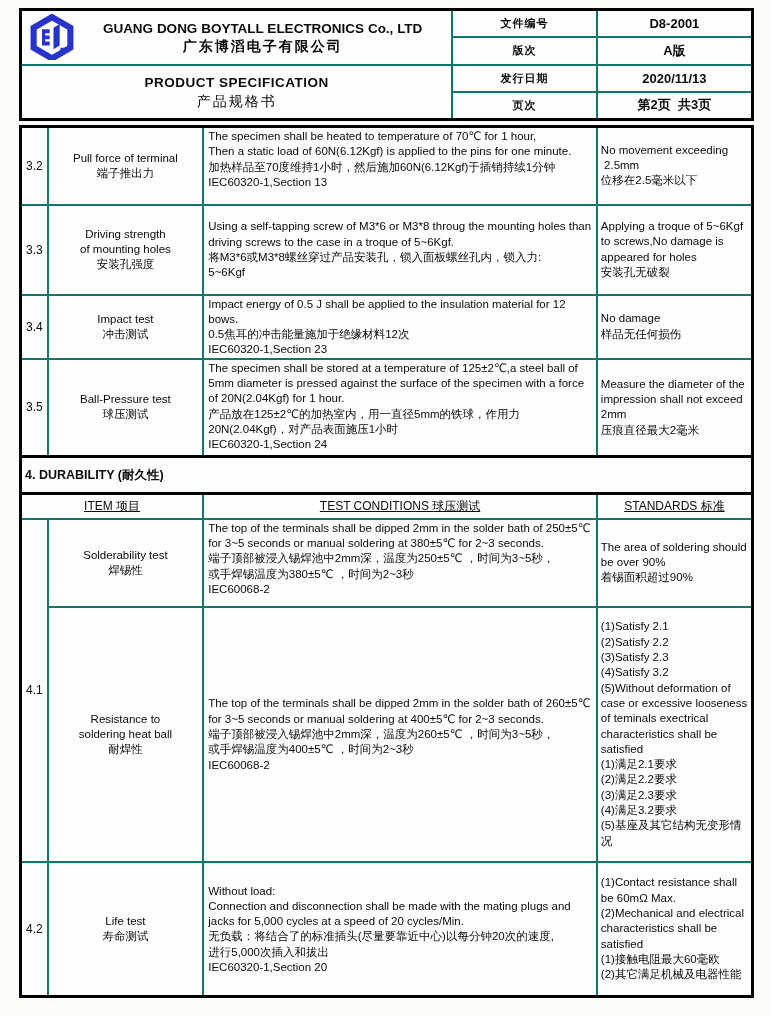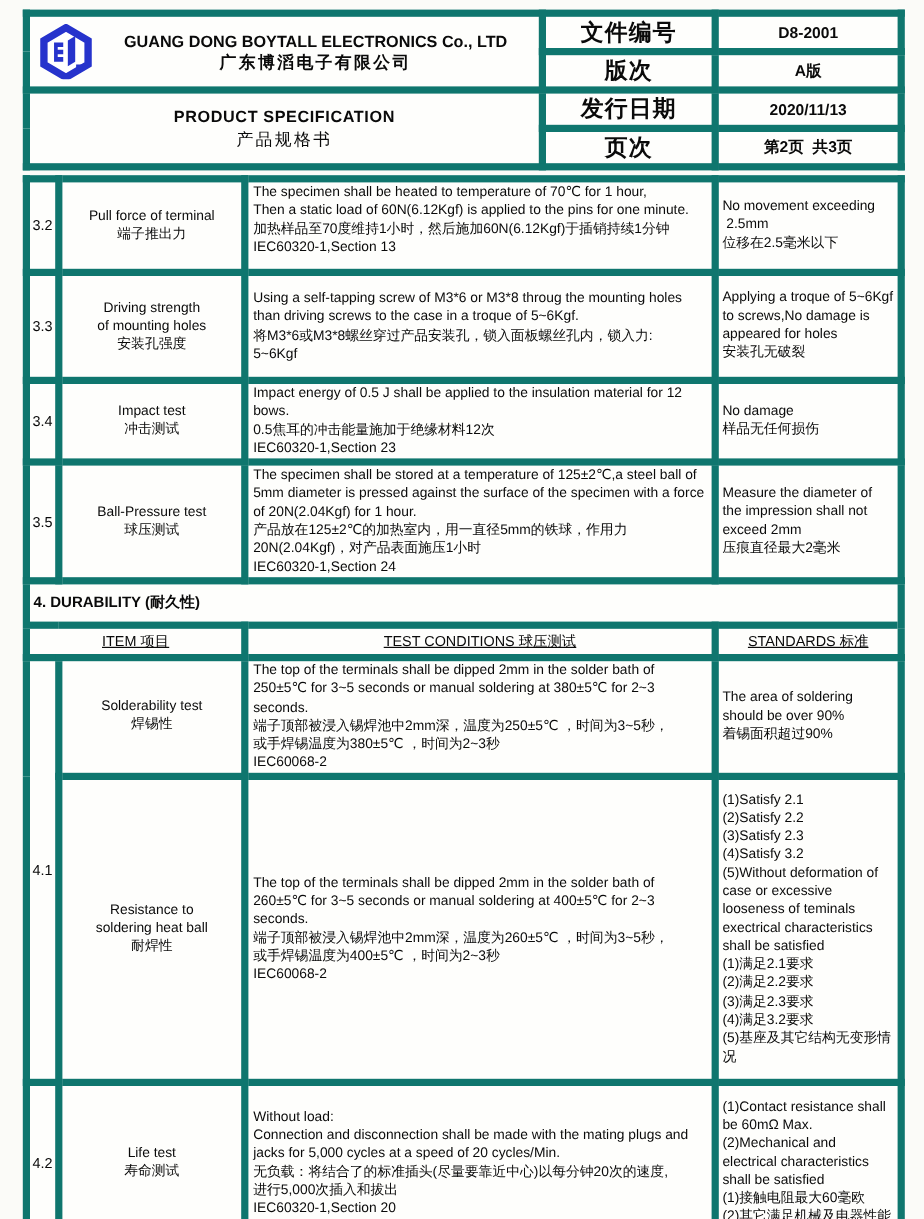--- a/index.html
+++ b/index.html
@@ -7,25 +7,25 @@
     width:770px;height:1016px;position:relative;
     background:#fbfbf8;
     font-family:"Liberation Sans","DejaVu Sans",sans-serif;
     color:#0a0a0a;
     -webkit-font-smoothing:antialiased;
   }
   .doc{position:absolute;left:19px;top:8px;width:735px;}
   table{border-collapse:collapse;table-layout:fixed;width:735px;background:#fefefc;}
   table.hdr{border:3px solid #000;}
   table.main{border:3px solid #000;margin-top:4px;}
-  td{border:6px solid #0f766e;padding:0;overflow:hidden;vertical-align:middle;}
+  td{border:2px solid #0f766e;padding:0;overflow:hidden;vertical-align:middle;}
   .pre{white-space:pre-wrap;word-wrap:break-word;}
   
   .hdr td{text-align:center;font-weight:bold;}
-  .hdr .label-cell{font-size:19px;letter-spacing:1px;}
+  .hdr .label-cell{font-size:11px;letter-spacing:1px;}
   .hdr .value-cell{font-size:13px;}
   .company-cell{padding:2px 4px;}
   .company-wrap{display:flex;align-items:center;}
   .logo-box{flex:0 0 52px;display:flex;justify-content:center;}
   .company-text{flex:1;text-align:center;}
   .company-en{font-size:13.5px;font-weight:bold;line-height:17px;}
   .company-cn{font-size:14px;font-weight:bold;line-height:18px;letter-spacing:2px;}
   .spec-title-en{font-size:13.5px;font-weight:bold;line-height:18px;letter-spacing:.5px;}
   .spec-title-cn{font-size:14px;font-weight:normal;line-height:18px;letter-spacing:2px;}
   

